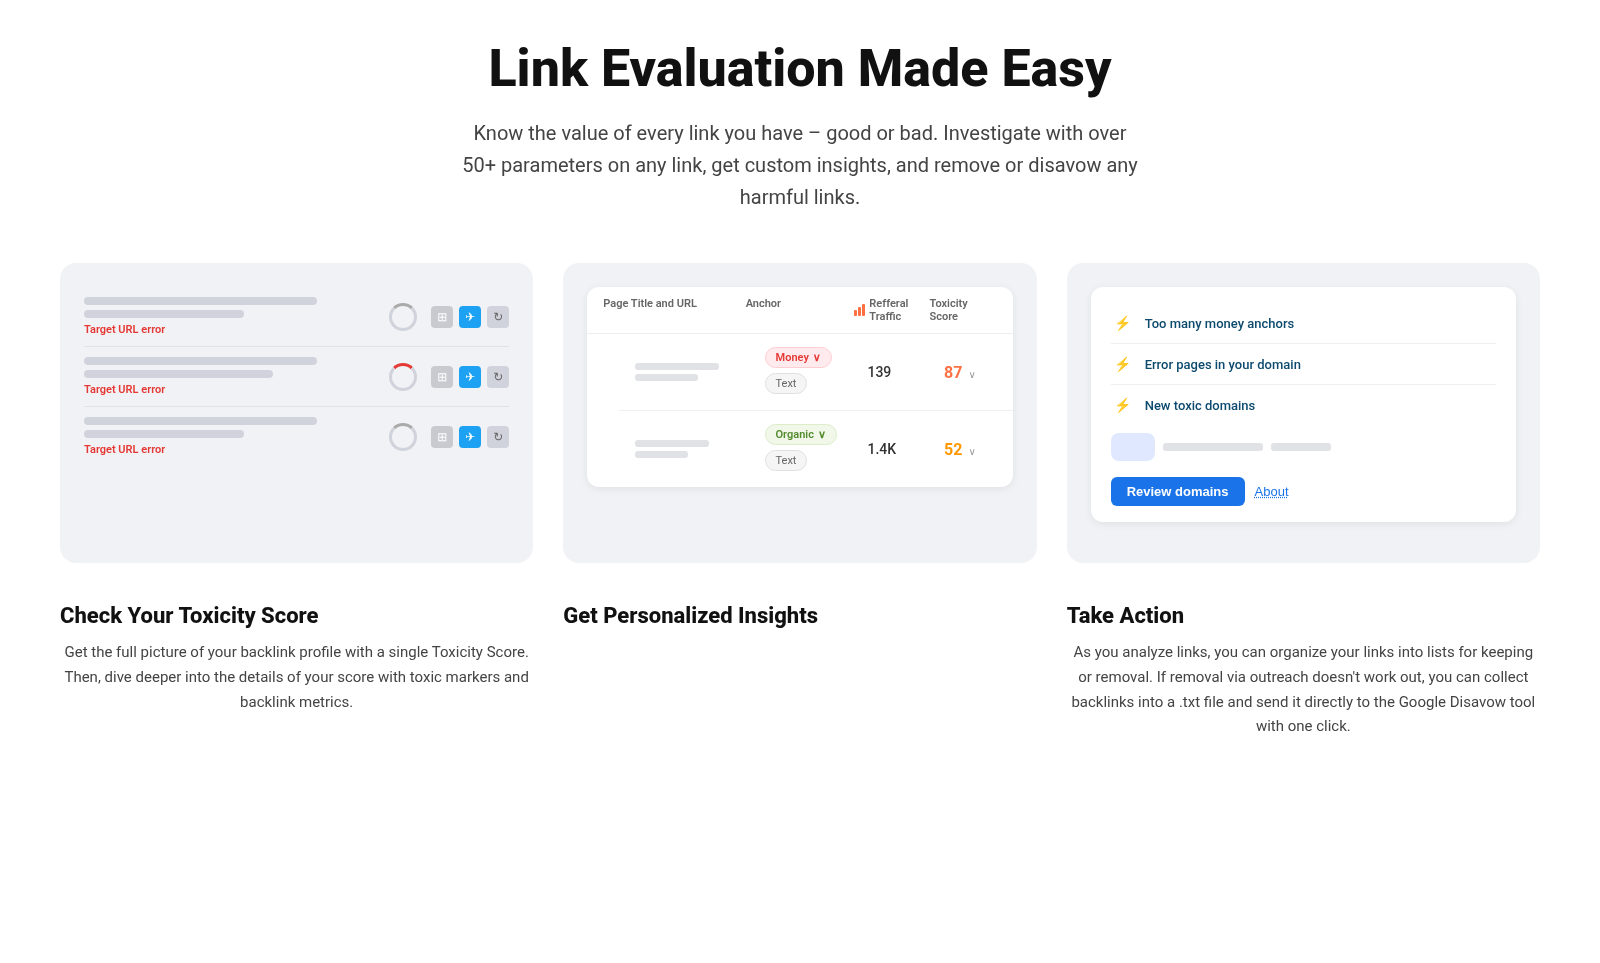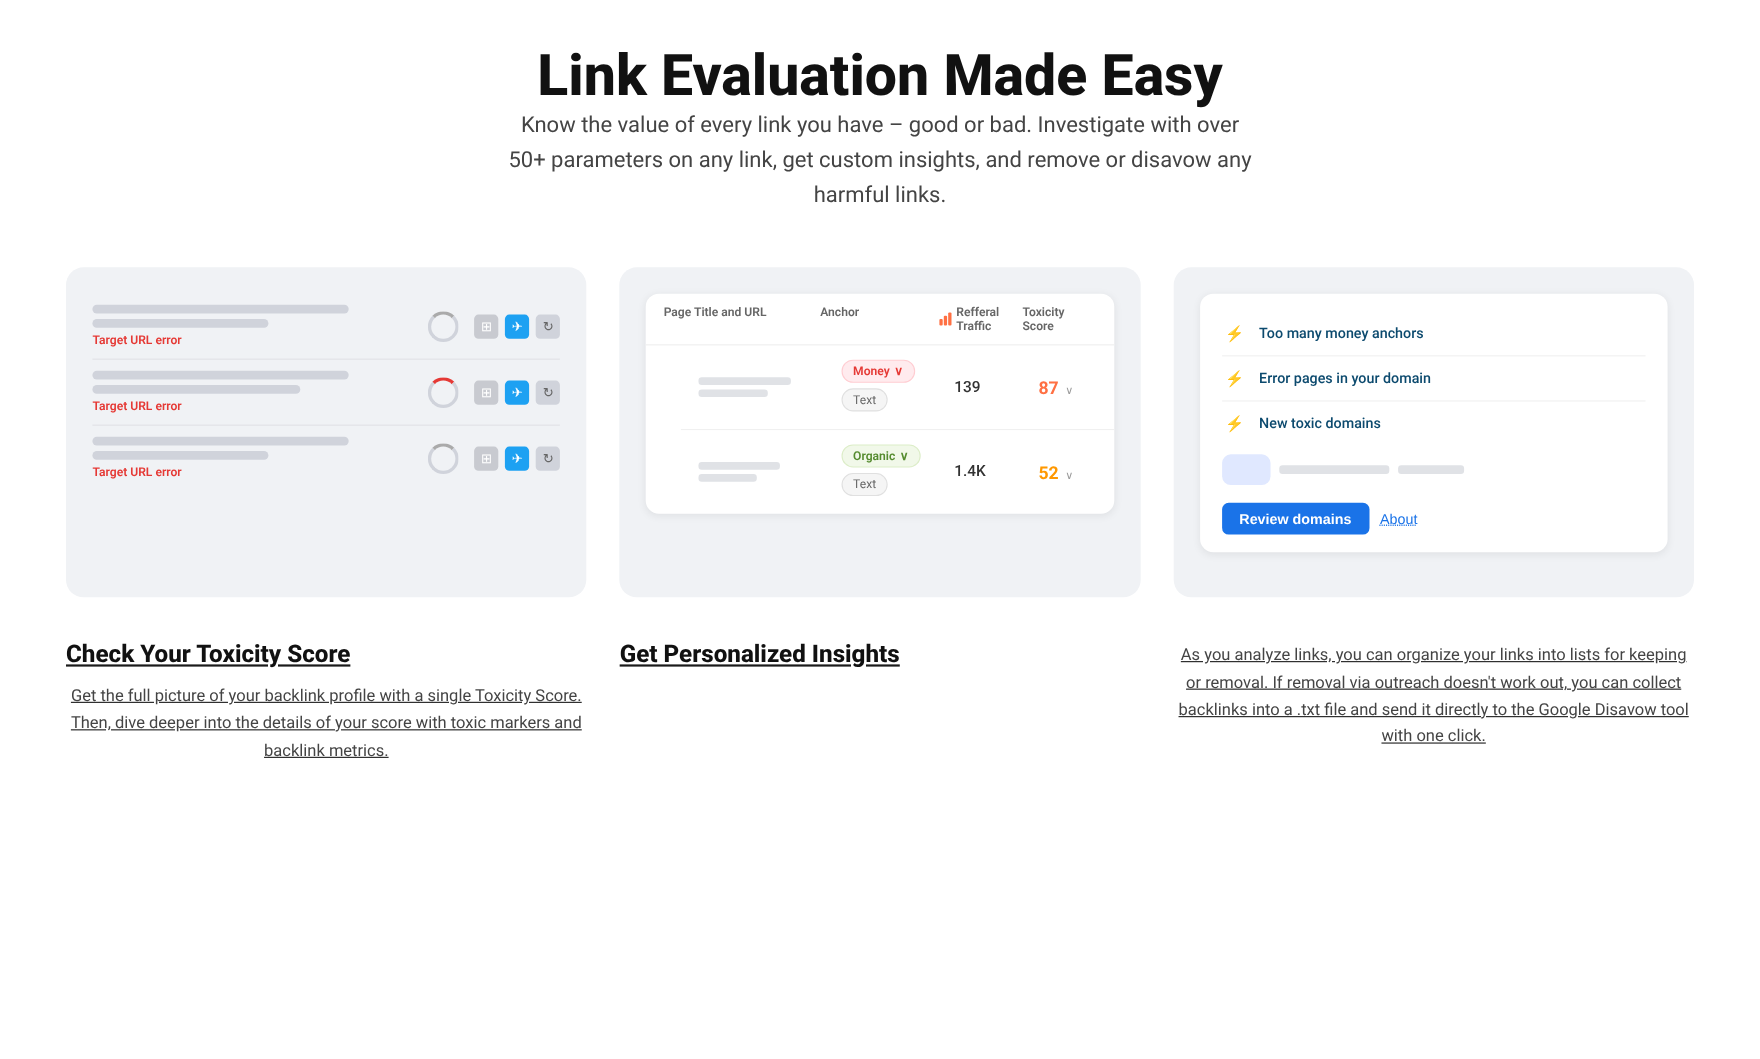--- a/index.html
+++ b/index.html
@@ -7,20 +7,21 @@
       font-family: -apple-system, BlinkMacSystemFont, 'Segoe UI', Roboto, Helvetica, Arial, sans-serif;
       background: #fff;
       color: #1a1a1a;
       padding: 40px 60px 60px;
     }
     .hero-title {
       text-align: center;
       font-size: 52px;
       font-weight: 800;
       color: #111;
+      margin-bottom: 20px;
       line-height: 1.1;
     }
     .hero-subtitle {
       text-align: center;
       font-size: 20px;
       color: #444;
       max-width: 680px;
       margin: 0 auto 50px;
       line-height: 1.6;
     }
@@ -244,21 +245,20 @@
     }
 
     
     .features-row {
       display: flex;
       gap: 30px;
       margin-top: 10px;
     }
     .feature-item {
       flex: 1;
-      text-decoration: underline;
     }
     .feature-title {
       font-size: 22px;
       font-weight: 800;
       color: #111;
       margin-bottom: 12px;
     }
     .feature-desc {
       font-size: 15px;
       color: #444;
@@ -412,15 +412,16 @@
 
 <div class="features-row">
   <div class="feature-item">
     <div class="feature-title">Check Your Toxicity Score</div>
     <div class="feature-desc">Get the full picture of your backlink profile with a single Toxicity Score. Then, dive deeper into the details of your score with toxic markers and backlink metrics.</div>
   </div>
   <div class="feature-item">
     <div class="feature-title">Get Personalized Insights</div>
   </div>
   <div class="feature-item">
+    <div class="feature-title">Take Action</div>
     <div class="feature-desc">As you analyze links, you can organize your links into lists for keeping or removal. If removal via outreach doesn't work out, you can collect backlinks into a .txt file and send it directly to the Google Disavow tool with one click.</div>
   </div>
 </div>
 
 </body></html>

